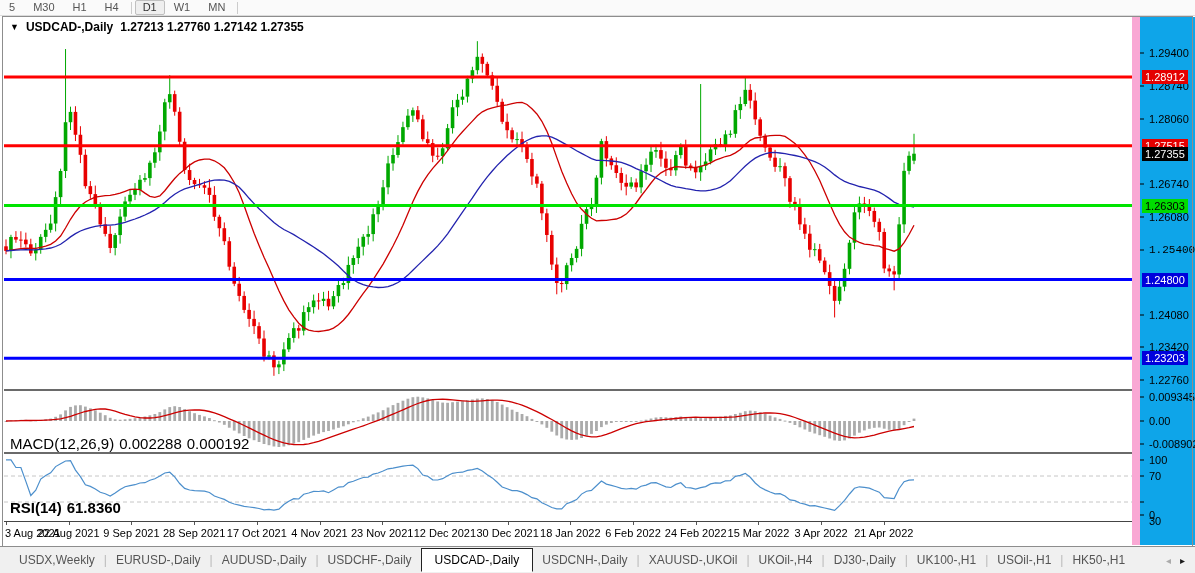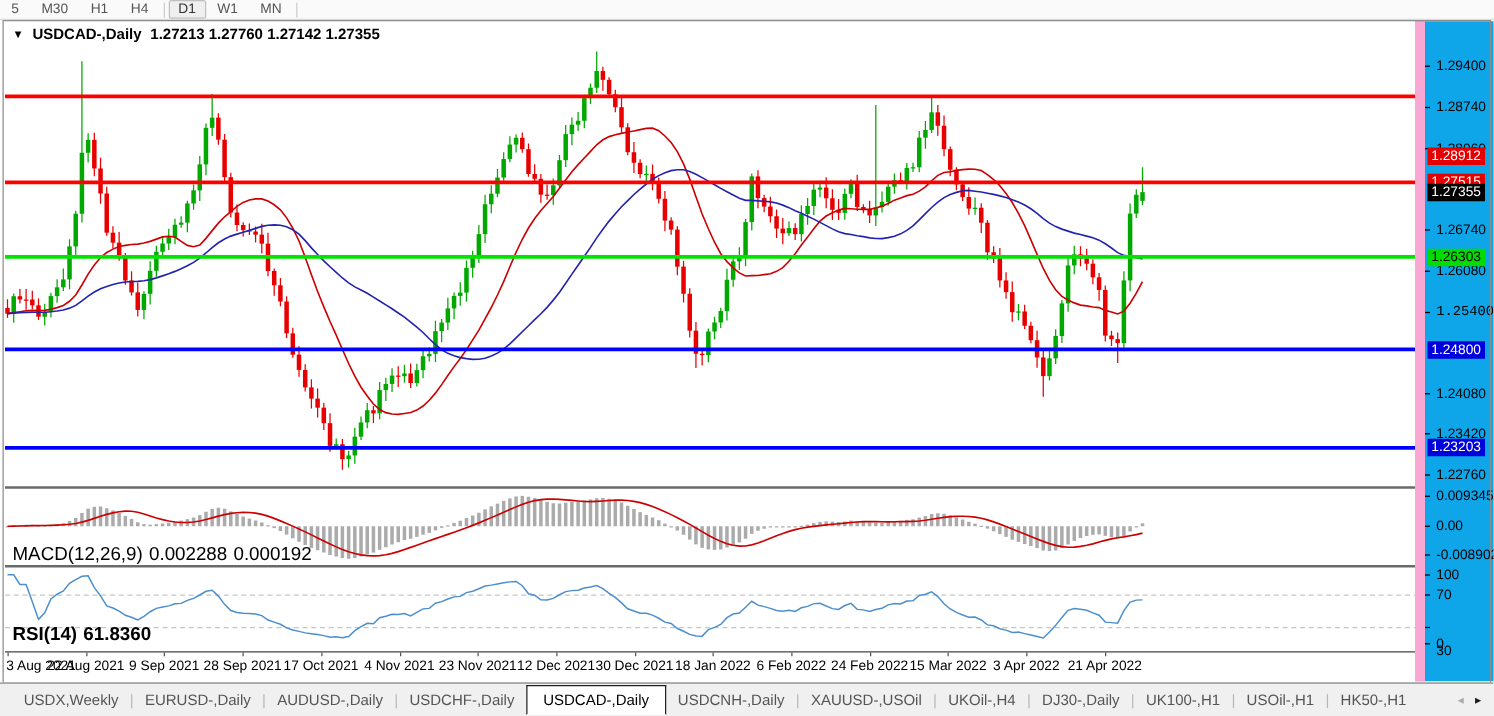--- a/index.html
+++ b/index.html
@@ -658,21 +658,21 @@
       <div class="tick-mark" style="top: 199.5px;"></div>
       <div class="axis-tick-label" style="top: 199.5px;">1.26080</div>
       <div class="tick-mark" style="top: 232.988px;"></div>
       <div class="axis-tick-label" style="top: 232.988px; font-family: Liberation Mono, monospace;">1.25400</div>
       <div class="tick-mark" style="top: 297.994px;"></div>
       <div class="axis-tick-label" style="top: 297.994px;">1.24080</div>
       <div class="tick-mark" style="top: 330.497px;"></div>
       <div class="axis-tick-label" style="top: 330.497px;">1.23420</div>
       <div class="tick-mark" style="top: 363px;"></div>
       <div class="axis-tick-label" style="top: 363px;">1.22760</div>
-      <div class="axis-badge" style="top: 60px; background: rgb(228, 0, 0); color: rgb(255, 255, 255); margin-top: 48px;">1.28912</div>
+      <div class="axis-badge" style="top: 60px; background: rgb(228, 0, 0); color: rgb(255, 255, 255);">1.28912</div>
       <div class="axis-badge" style="top: 128.831px; background: rgb(228, 0, 0); color: rgb(255, 255, 255);">1.27515</div>
       <div class="axis-badge" style="top: 188.518px; background: rgb(0, 220, 0); color: rgb(0, 0, 0);">1.26303</div>
       <div class="axis-badge" style="top: 262.536px; background: rgb(0, 0, 220); color: rgb(255, 255, 255);">1.24800</div>
       <div class="axis-badge" style="top: 341.184px; background: rgb(0, 0, 220); color: rgb(255, 255, 255);">1.23203</div>
       <div class="axis-badge" style="top: 136.71px; background: rgb(0, 0, 0); color: rgb(255, 255, 255);">1.27355</div>
       <div class="tick-mark" style="top: 380px;"></div>
       <div class="axis-tick-label" style="top: 380px;">0.009345</div>
       <div class="tick-mark" style="top: 404px;"></div>
       <div class="axis-tick-label" style="top: 404px;">0.00</div>
       <div class="tick-mark" style="top: 427px;"></div>
@@ -725,21 +725,21 @@
       <div class="tab">USDX,Weekly</div>
       <span class="tab-sep">|</span>
       <div class="tab">EURUSD-,Daily</div>
       <span class="tab-sep">|</span>
       <div class="tab">AUDUSD-,Daily</div>
       <span class="tab-sep">|</span>
       <div class="tab">USDCHF-,Daily</div>
       <div class="tab active">USDCAD-,Daily</div>
       <div class="tab">USDCNH-,Daily</div>
       <span class="tab-sep">|</span>
-      <div class="tab">XAUUSD-,USOil</div>
+      <div class="tab">XAUUSD-,UKOil</div>
       <span class="tab-sep">|</span>
       <div class="tab">UKOil-,H4</div>
       <span class="tab-sep">|</span>
       <div class="tab">DJ30-,Daily</div>
       <span class="tab-sep">|</span>
       <div class="tab">UK100-,H1</div>
       <span class="tab-sep">|</span>
       <div class="tab">USOil-,H1</div>
       <span class="tab-sep">|</span>
       <div class="tab">HK50-,H1</div>

